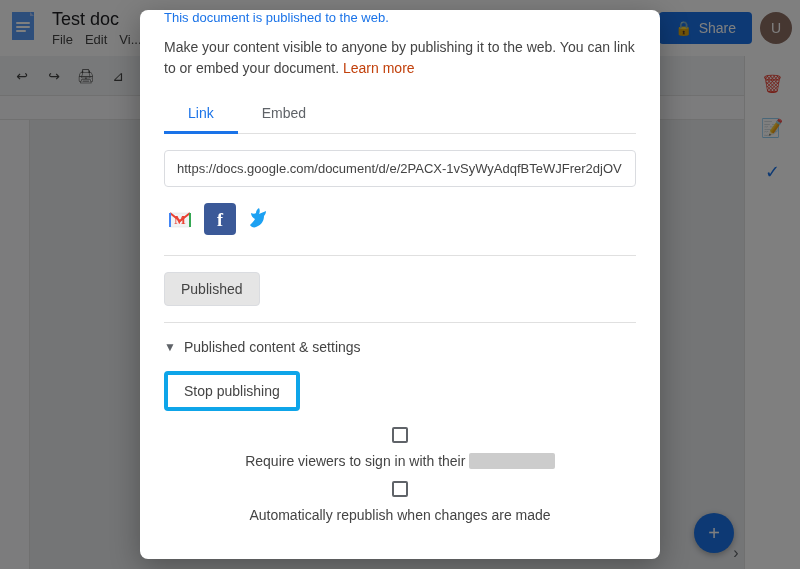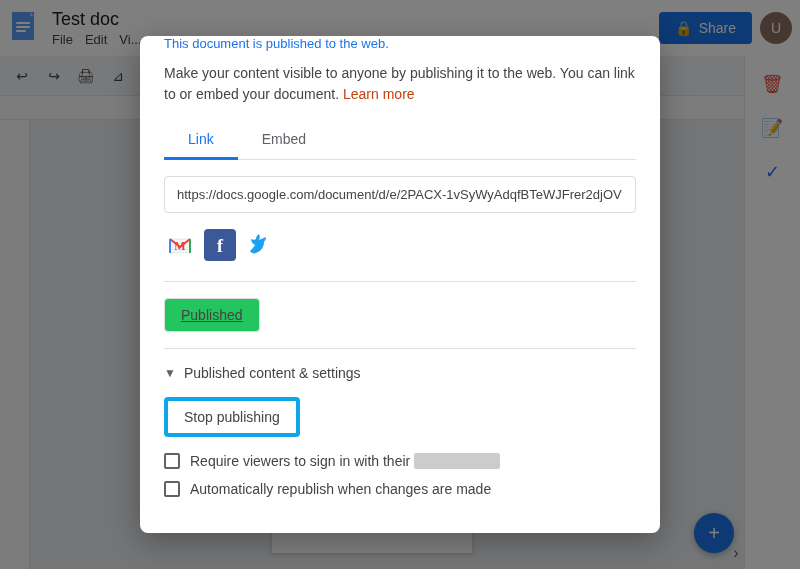--- a/index.html
+++ b/index.html
@@ -346,27 +346,26 @@
     
     .divider {
       border: none;
       border-top: 1px solid #e0e0e0;
       margin: 16px 0;
     }
 
     
     .published-btn {
       border: 1px solid #dadce0;
-      background: #22c55e;
+      background: #e5e5e5;
       border-radius: 4px;
       padding: 8px 16px;
       font-size: 14px;
       color: #444;
       cursor: pointer;
-      text-decoration: underline;
     }
 
     
     .accordion-header {
       display: flex;
       align-items: center;
       gap: 8px;
       font-size: 14px;
       color: #444;
       cursor: pointer;
@@ -391,20 +390,21 @@
     }
 
     
     .checkbox-row {
       display: flex;
       align-items: center;
       gap: 10px;
       font-size: 14px;
       color: #444;
       margin-bottom: 12px;
+      flex-direction: column;
     }
 
     .checkbox {
       width: 16px;
       height: 16px;
       border: 2px solid #5f6368;
       border-radius: 2px;
       cursor: pointer;
       flex-shrink: 0;
     }

